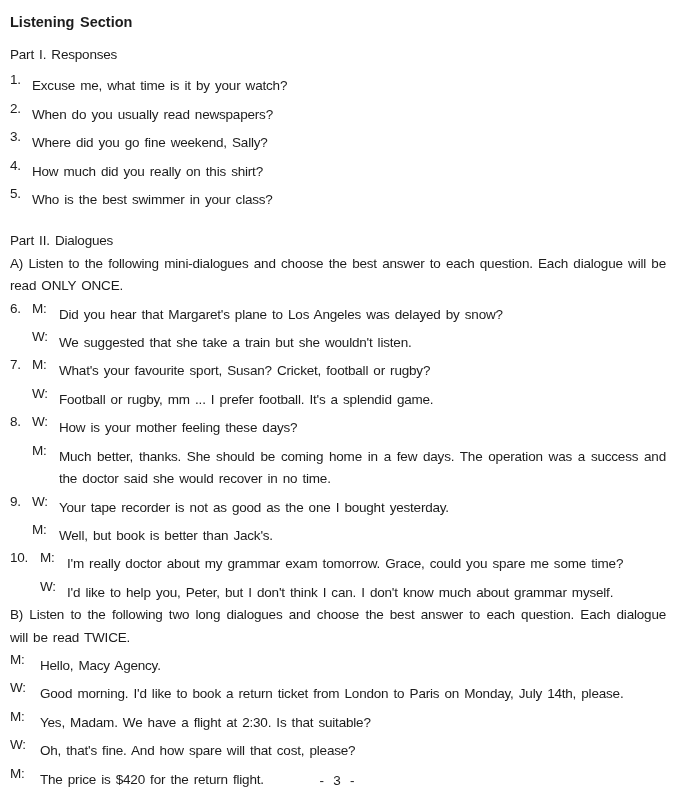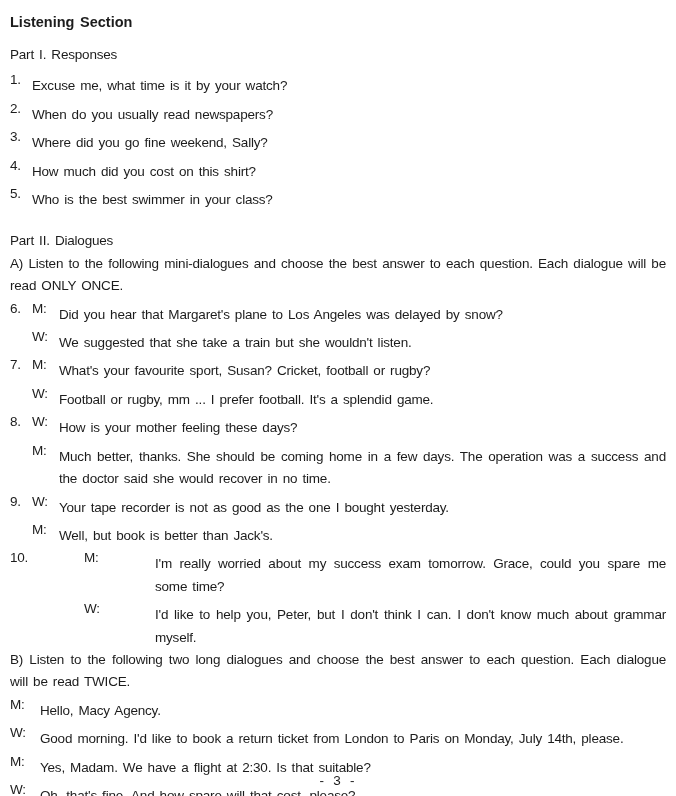--- a/index.html
+++ b/index.html
@@ -44,21 +44,20 @@
   .q-line {
     display: grid;
     grid-template-columns: 22px 1fr;
   }
   .dlg-line {
     display: grid;
     grid-template-columns: 22px 27px 1fr;
   }
   .dlg.wide .dlg-line {
     grid-template-columns: 30px 27px 1fr;
-    gap: 44px;
   }
   .col-txt { text-align: justify; margin-top: 6px; }
   .da-line {
     display: grid;
     grid-template-columns: 30px 1fr;
   }
   .page-number {
     position: absolute;
     left: 0;
     right: 0;
@@ -84,21 +83,21 @@
     <div class="q-line">
       <span class="col-num">2.</span>
       <span class="col-txt">When do you usually read newspapers?</span>
     </div>
     <div class="q-line">
       <span class="col-num">3.</span>
       <span class="col-txt">Where did you go fine weekend, Sally?</span>
     </div>
     <div class="q-line">
       <span class="col-num">4.</span>
-      <span class="col-txt">How much did you cost on this shirt?</span>
+      <span class="col-txt">How much did you really on this shirt?</span>
     </div>
     <div class="q-line">
       <span class="col-num">5.</span>
       <span class="col-txt">Who is the best swimmer in your class?</span>
     </div>
   </div>
 
   <div class="heading part2">Part II. Dialogues</div>
   <p class="instr secA">A) Listen to the following mini-dialogues and choose the best answer to each question. Each dialogue will be read ONLY ONCE.</p>
 
@@ -151,21 +150,21 @@
       <span class="col-num"></span>
       <span class="col-spk">M:</span>
       <span class="col-txt">Well, but book is better than Jack's.</span>
     </div>
   </div>
 
   <div class="dlg wide">
     <div class="dlg-line">
       <span class="col-num">10.</span>
       <span class="col-spk">M:</span>
-      <span class="col-txt">I'm really worried about my success exam tomorrow. Grace, could you spare me some time?</span>
+      <span class="col-txt">I'm really doctor about my grammar exam tomorrow. Grace, could you spare me some time?</span>
     </div>
     <div class="dlg-line">
       <span class="col-num"></span>
       <span class="col-spk">W:</span>
       <span class="col-txt">I'd like to help you, Peter, but I don't think I can. I don't know much about grammar myself.</span>
     </div>
   </div>
 
   <p class="instr">B) Listen to the following two long dialogues and choose the best answer to each question. Each dialogue will be read TWICE.</p>
 

